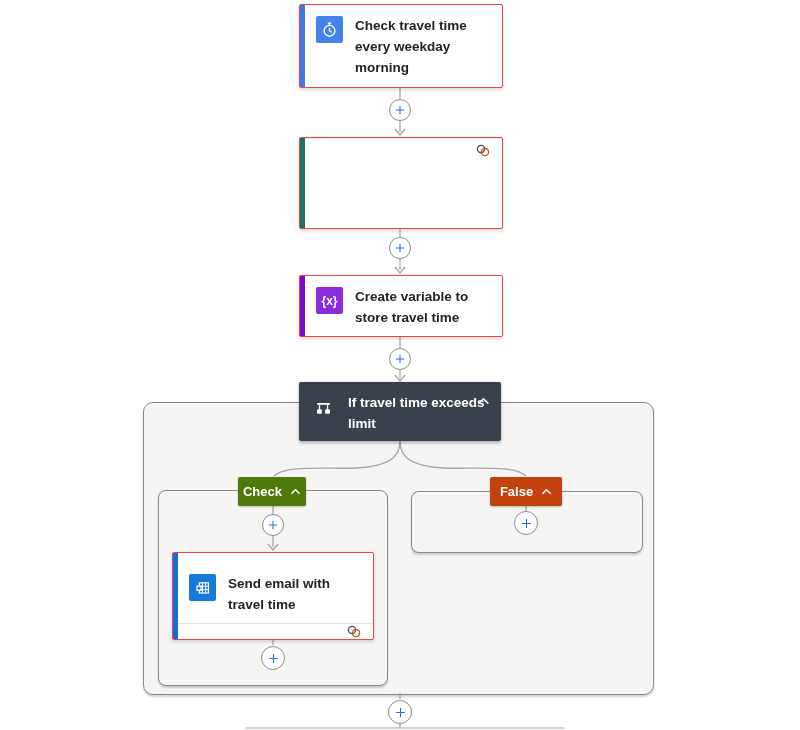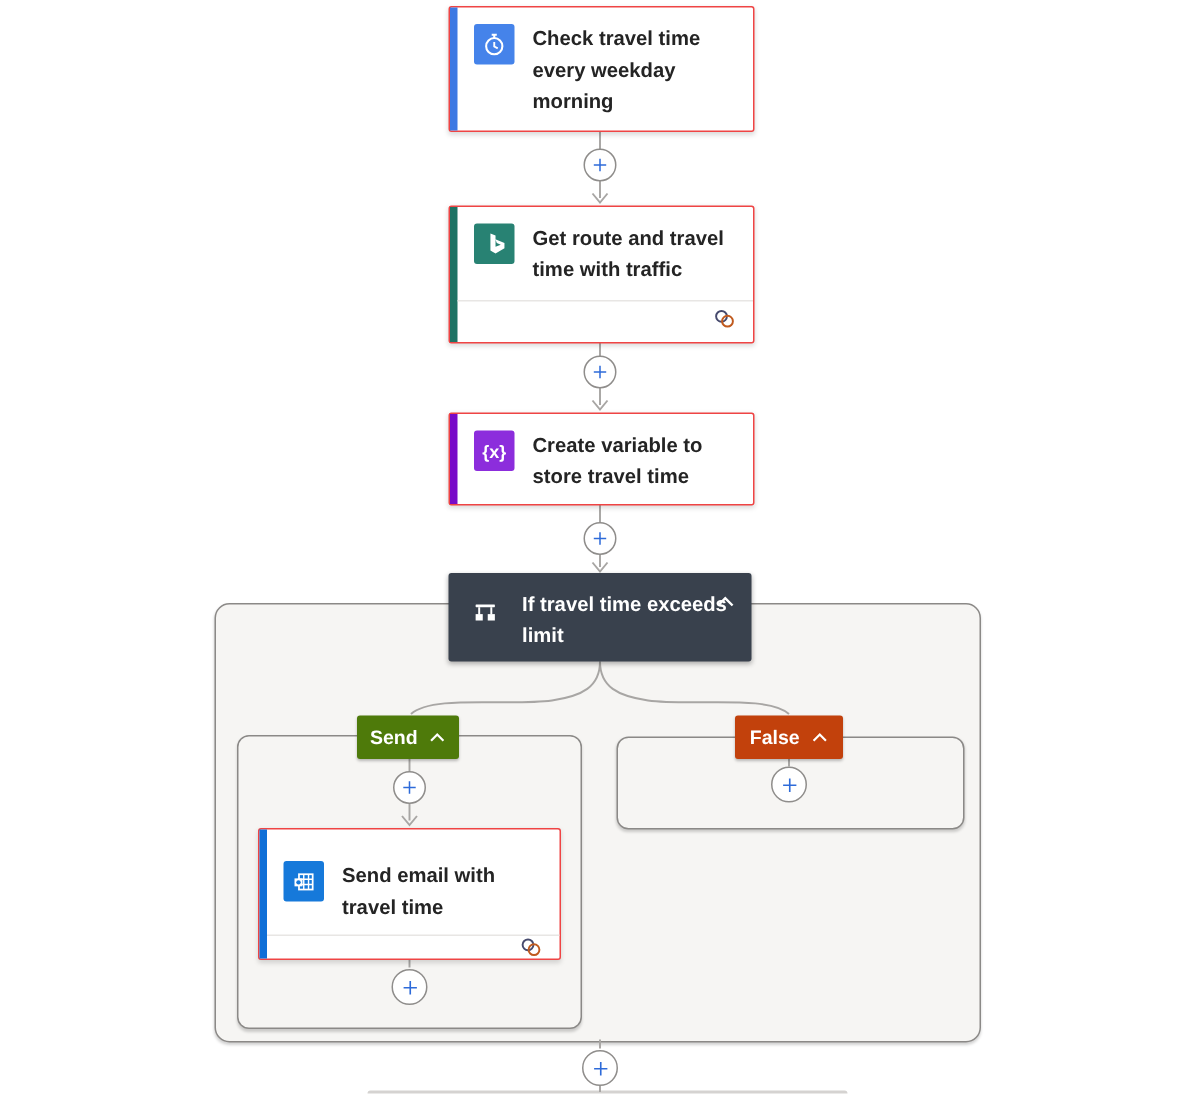--- a/index.html
+++ b/index.html
@@ -130,28 +130,20 @@
           </svg>
         </div>
         <div class="title">Check travel time every weekday morning</div>
       </div>
     </div>
   </div>
 
   <div class="card bing">
     <div class="accent accent-bing"></div>
     <div class="inner">
-      <div class="body">
-        <div class="icon-sq bg-bing">
-          <svg width="17" height="17" viewBox="0 0 16 16">
-            <path fill="#ffffff" d="M5.6 1.6 L8.8 2.75 L8.8 9.85 L12.1 8.55 L9.6 7.55 L8.7 5.25 L14.4 7.5 L14.4 10.8 L8.8 14.1 L5.6 12.25 Z"></path>
-          </svg>
-        </div>
-        <div class="title">Get route and travel time with traffic</div>
-      </div>
       <div class="footer">
         <span>
           <svg width="18" height="15" viewBox="0 0 18 14" fill="none">
             <circle cx="7" cy="5.4" r="3.6" stroke="#474B6E" stroke-width="1.3"></circle>
             <circle cx="11" cy="8.6" r="3.6" stroke="#C05A1E" stroke-width="1.3"></circle>
           </svg>
         </span>
       </div>
     </div>
   </div>
@@ -183,21 +175,21 @@
     <button class="collapse-btn">
       <span>
         <svg width="13" height="9" viewBox="0 0 12 8">
             <path d="M1.5 6 L6 1.5 L10.5 6" stroke="#fff" stroke-width="1.5" fill="none"></path>
           </svg>
       </span>
     </button>
   </div>
 
   <button class="badge true">
-    <span>Send</span>
+    <span>Check</span>
     <span>
       <svg width="11" height="8" viewBox="0 0 12 8">
           <path d="M1.5 6 L6 1.5 L10.5 6" stroke="#fff" stroke-width="1.6" fill="none"></path>
         </svg>
     </span>
   </button>
   <button class="badge false">
     <span>False</span>
     <span>
       <svg width="11" height="8" viewBox="0 0 12 8">

